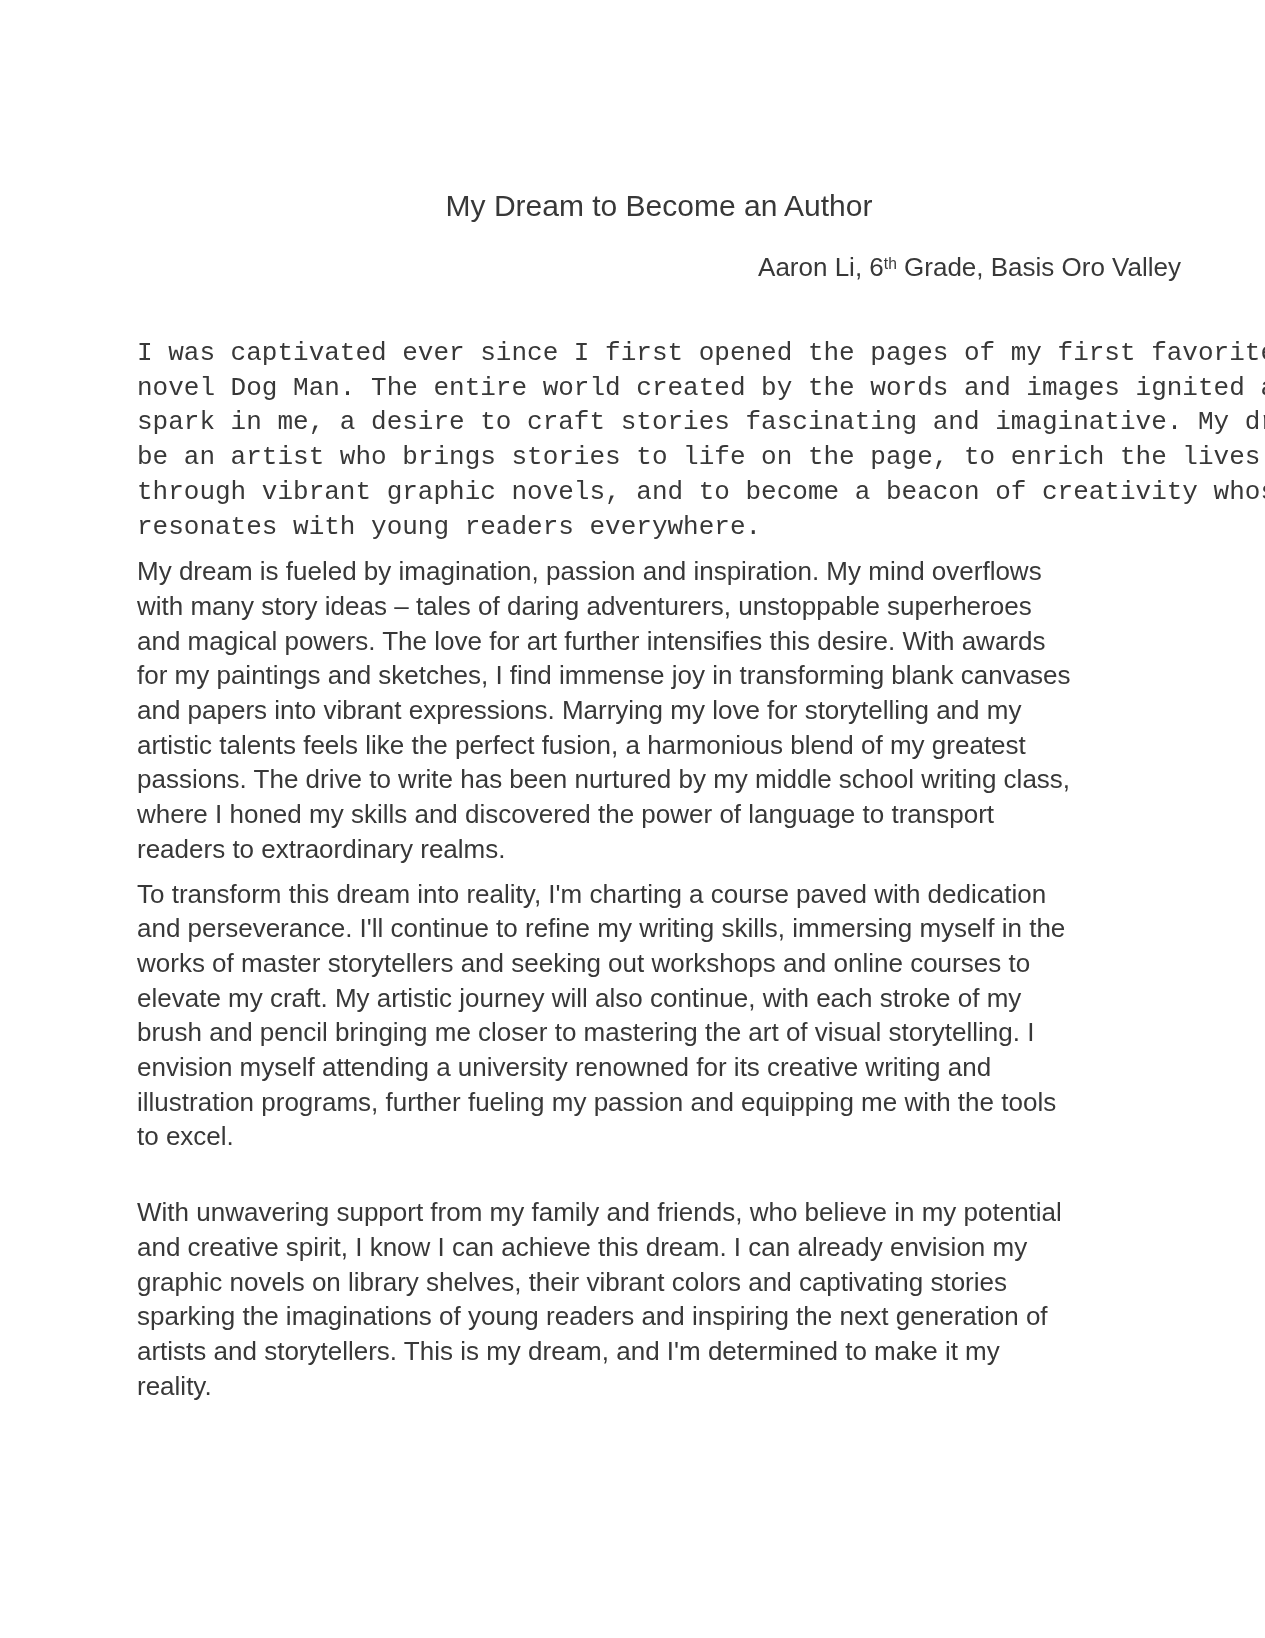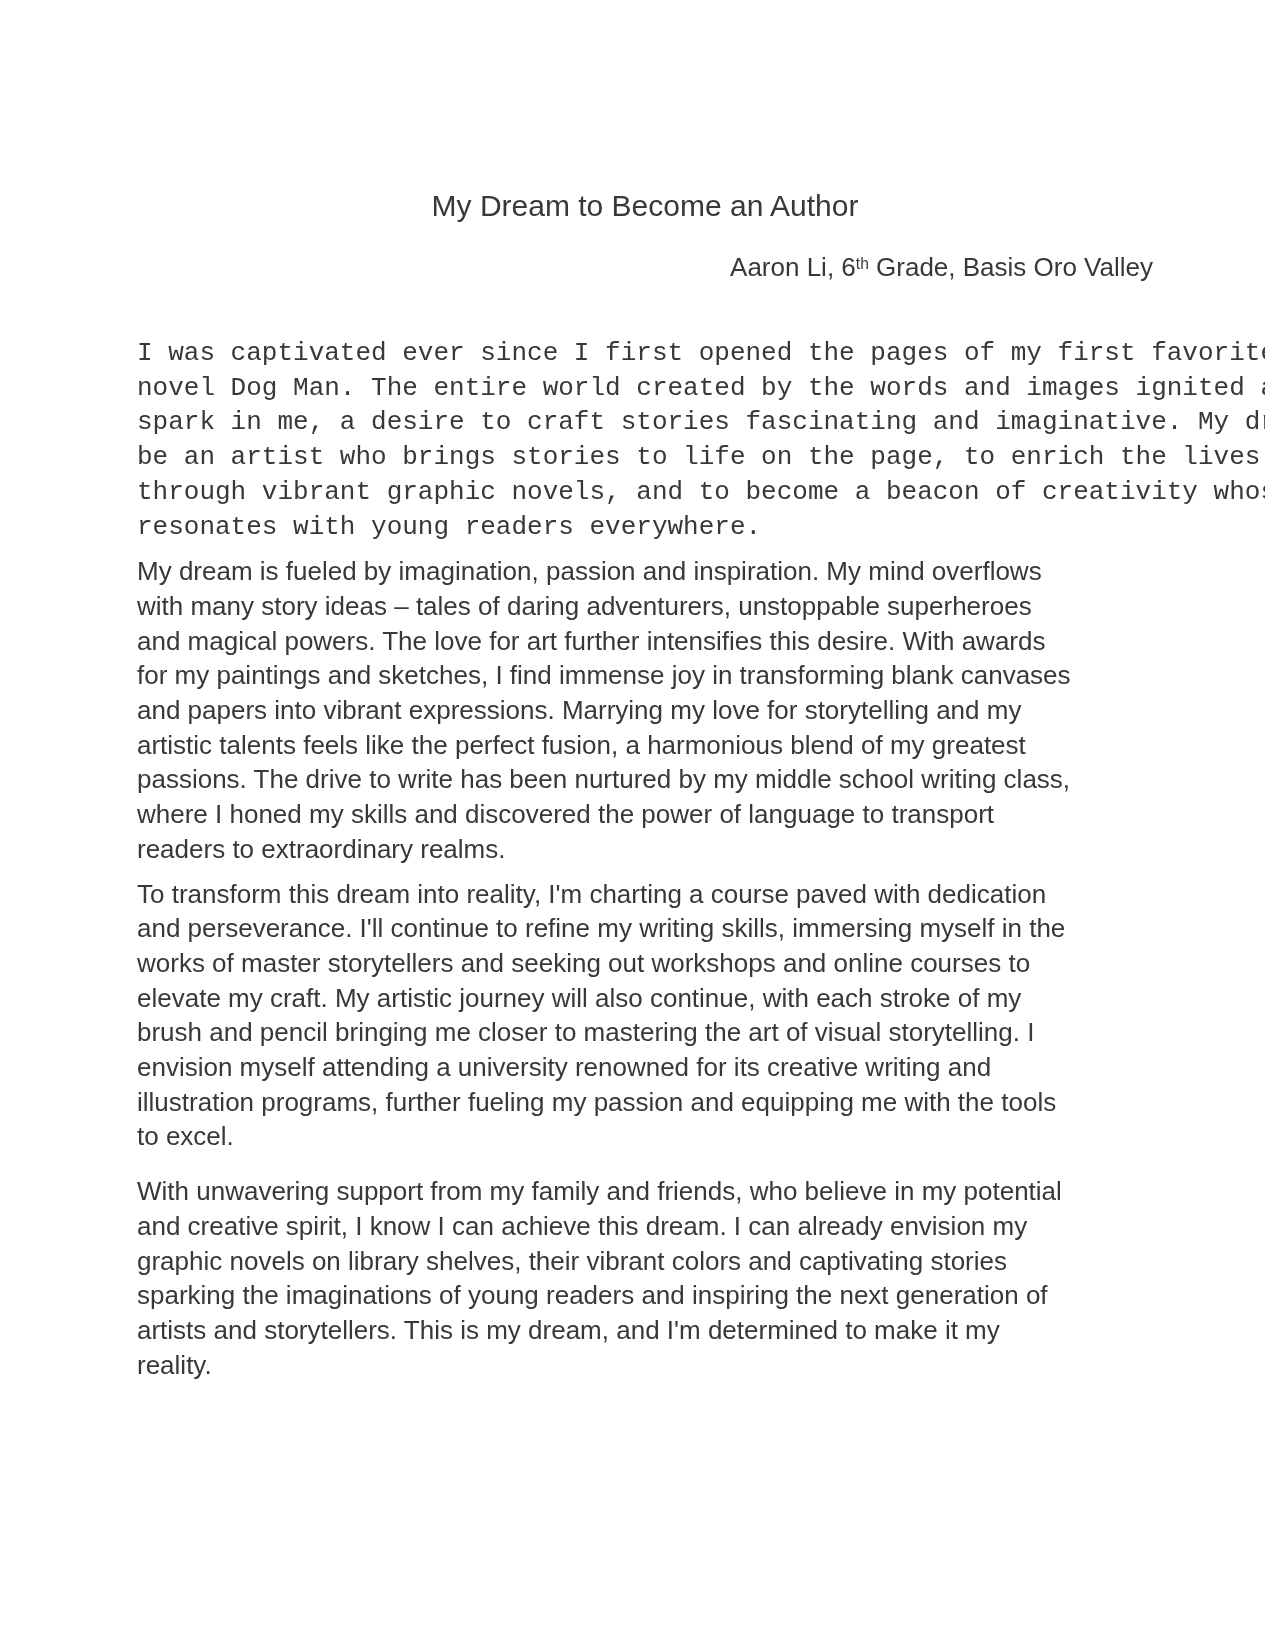--- a/index.html
+++ b/index.html
@@ -6,21 +6,21 @@
     margin: 0;
     padding: 0;
     background: #ffffff;
   }
   .page {
     position: relative;
     width: 1265px;
     height: 1638px;
     background: #ffffff;
     box-sizing: border-box;
-    padding: 188px 112px 0 137px;
+    padding: 188px 84px 0 137px;
     font-family: "Liberation Sans", sans-serif;
     color: #383838;
     overflow: hidden;
   }
   .title {
     margin: 0;
     font-size: 30px;
     font-weight: 400;
     line-height: 36px;
     text-align: center;
@@ -41,21 +41,21 @@
     vertical-align: baseline;
   }
   .para {
     margin: 10px 0 0 0;
     font-size: 26px;
     line-height: 34.7px;
     text-align: left;
     white-space: pre;
   }
   .para.first  { margin-top: 52px; font-family: Liberation Mono, monospace; }
-  .para.spaced { margin-top: 20px; }
+  .para.spaced { margin-top: 41px; }
 </style>
 </head>
 <body>
 
 <div class="page">
   <h1 class="title">My Dream to Become an Author</h1>
 
   <p class="byline"><span>Aaron Li, 6</span><sup>th</sup><span> Grade, Basis Oro Valley</span></p>
 
   <p class="para first">I was captivated ever since I first opened the pages of my first favorite graphic

